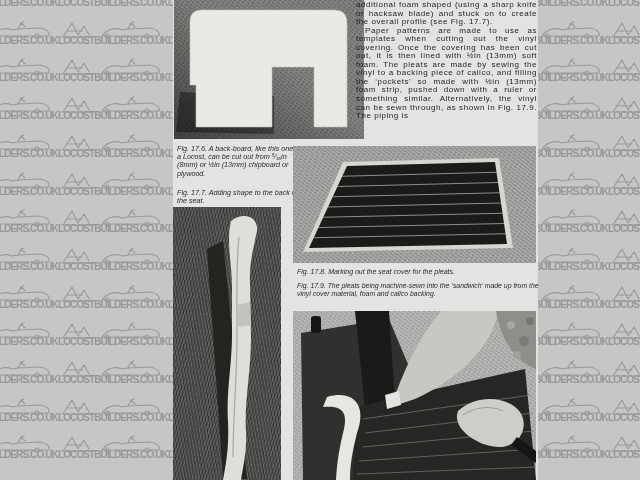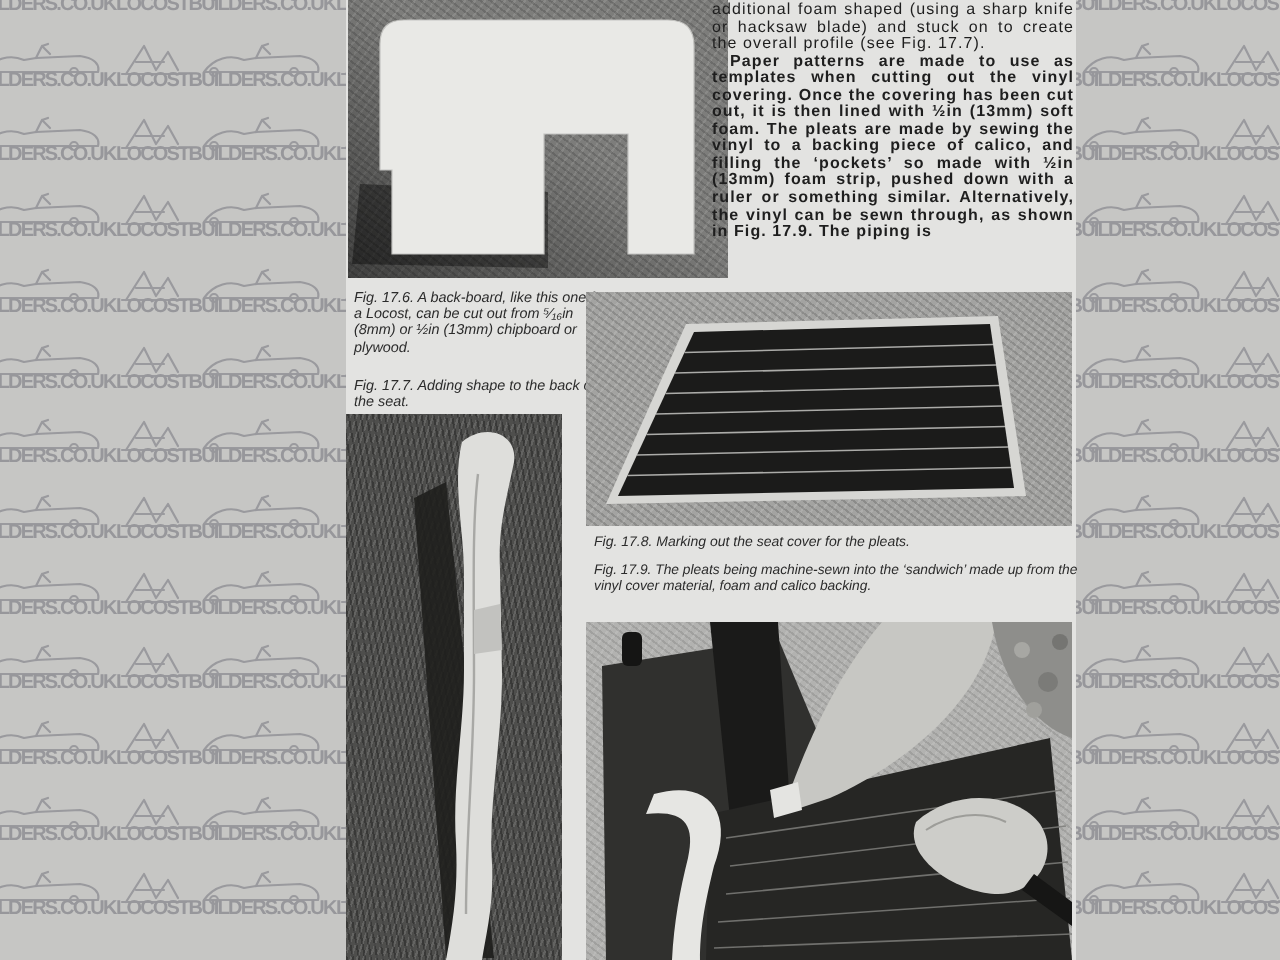--- a/index.html
+++ b/index.html
@@ -36,21 +36,21 @@
       repeating-linear-gradient(-53deg, rgba(255,255,255,.12) 0 1px, transparent 1px 4px);}
 
   .photo-179{left:120px;top:311px;width:243px;height:169px;background-color:#b2b2b0;
     background-image:
       repeating-linear-gradient(37deg, rgba(0,0,0,.10) 0 1px, transparent 1px 3px),
       repeating-linear-gradient(-53deg, rgba(255,255,255,.10) 0 1px, transparent 1px 4px);}
 
   .textcol{position:absolute;left:183px;top:1px;width:181px;color:#1e1e1e;
            font-size:8px;line-height:8.55px;letter-spacing:.55px;text-align:justify;}
   .textcol p{margin:0;}
-  .textcol p.indent{text-indent:9px;font-weight:bold;}
+  .textcol p.indent{text-indent:9px;}
 
   .cap{position:absolute;margin:0;font-style:italic;color:#2b2b2b;}
   .cap-176{left:4px;top:145px;width:127px;font-size:7.2px;line-height:8.2px;}
   .cap-177{left:4px;top:189px;width:127px;font-size:7.2px;line-height:8.2px;}
   .cap-178{left:124px;top:268px;width:241px;font-size:7px;line-height:8px;}
   .cap-179{left:124px;top:282px;width:243px;font-size:6.9px;line-height:7.9px;}
 </style>
 </head>
 <body>
 

